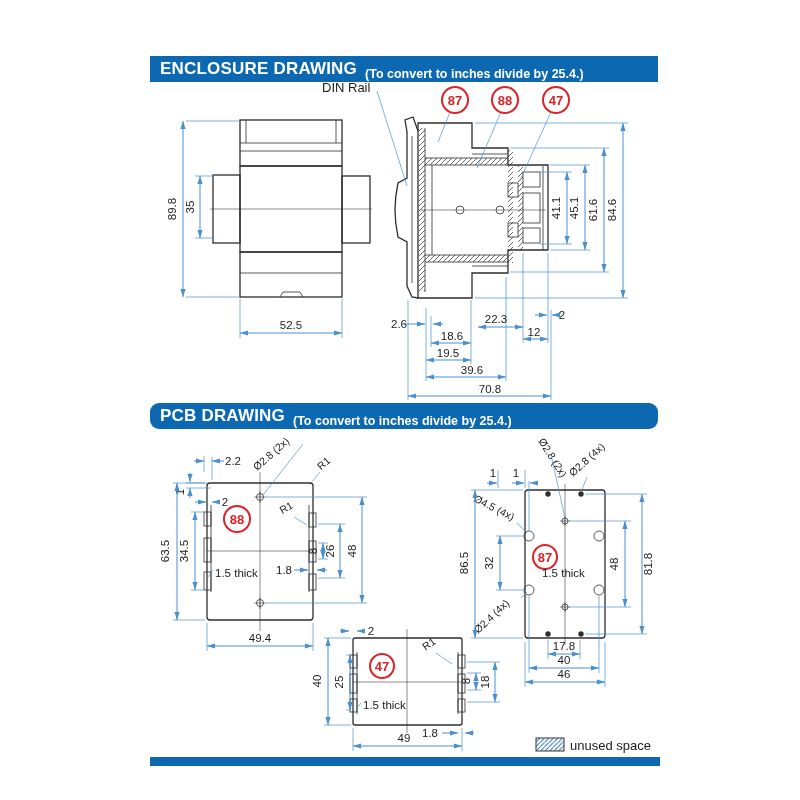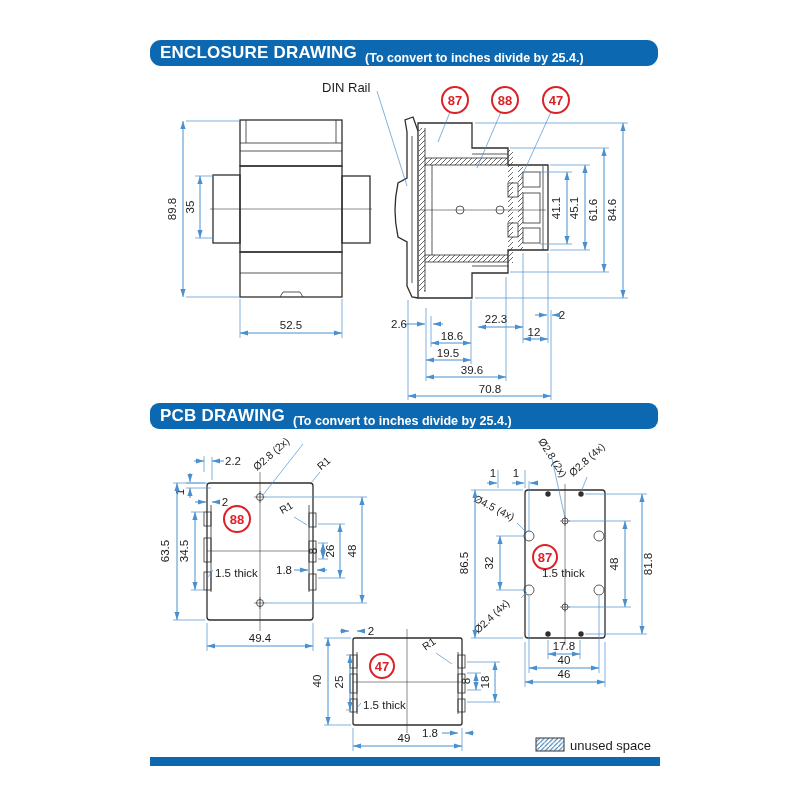--- a/index.html
+++ b/index.html
@@ -2,21 +2,21 @@
 <html><head>
 <meta charset="utf-8">
 <style>
   html,body{margin:0;padding:0;background:#ffffff;}
   .page{position:relative;width:800px;height:800px;background:#fff;overflow:hidden;
         font-family:"Liberation Sans", sans-serif;}
   .hdr{position:absolute;left:150px;width:508px;height:26px;background:#0c68b0;
        color:#fff;display:flex;align-items:center;box-sizing:border-box;padding-left:10px;}
   .hdr .t1{font-weight:bold;font-size:17px;letter-spacing:.2px;white-space:nowrap;}
   .hdr .t2{font-weight:bold;font-size:12.5px;margin-left:8px;margin-top:10px;white-space:nowrap;}
-  .hdr1{top:40px;border-radius:11px;} .hdr2{top:403px;border-radius:9px;}
+  .hdr1{top:56px;} .hdr2{top:403px;border-radius:9px;}
   svg{position:absolute;left:0;top:0;}
   .k{stroke:#2e2e2e;stroke-width:1.3;fill:none;}
   .k2{stroke:#2e2e2e;stroke-width:.8;fill:none;}
   .kt{stroke:#2e2e2e;stroke-width:.55;fill:none;}
   .d{stroke:#4a90cf;stroke-width:1;fill:none;}
   .e{stroke:#4a90cf;stroke-width:.7;fill:none;}
   .t{font:11.5px "Liberation Sans",sans-serif;fill:#1c1c1c;}
   .ts{font:10.5px "Liberation Sans",sans-serif;fill:#1c1c1c;}
   .tl{font:13px "Liberation Sans",sans-serif;fill:#1c1c1c;}
   .red{font:bold 13px "Liberation Sans",sans-serif;fill:#dc2127;}

